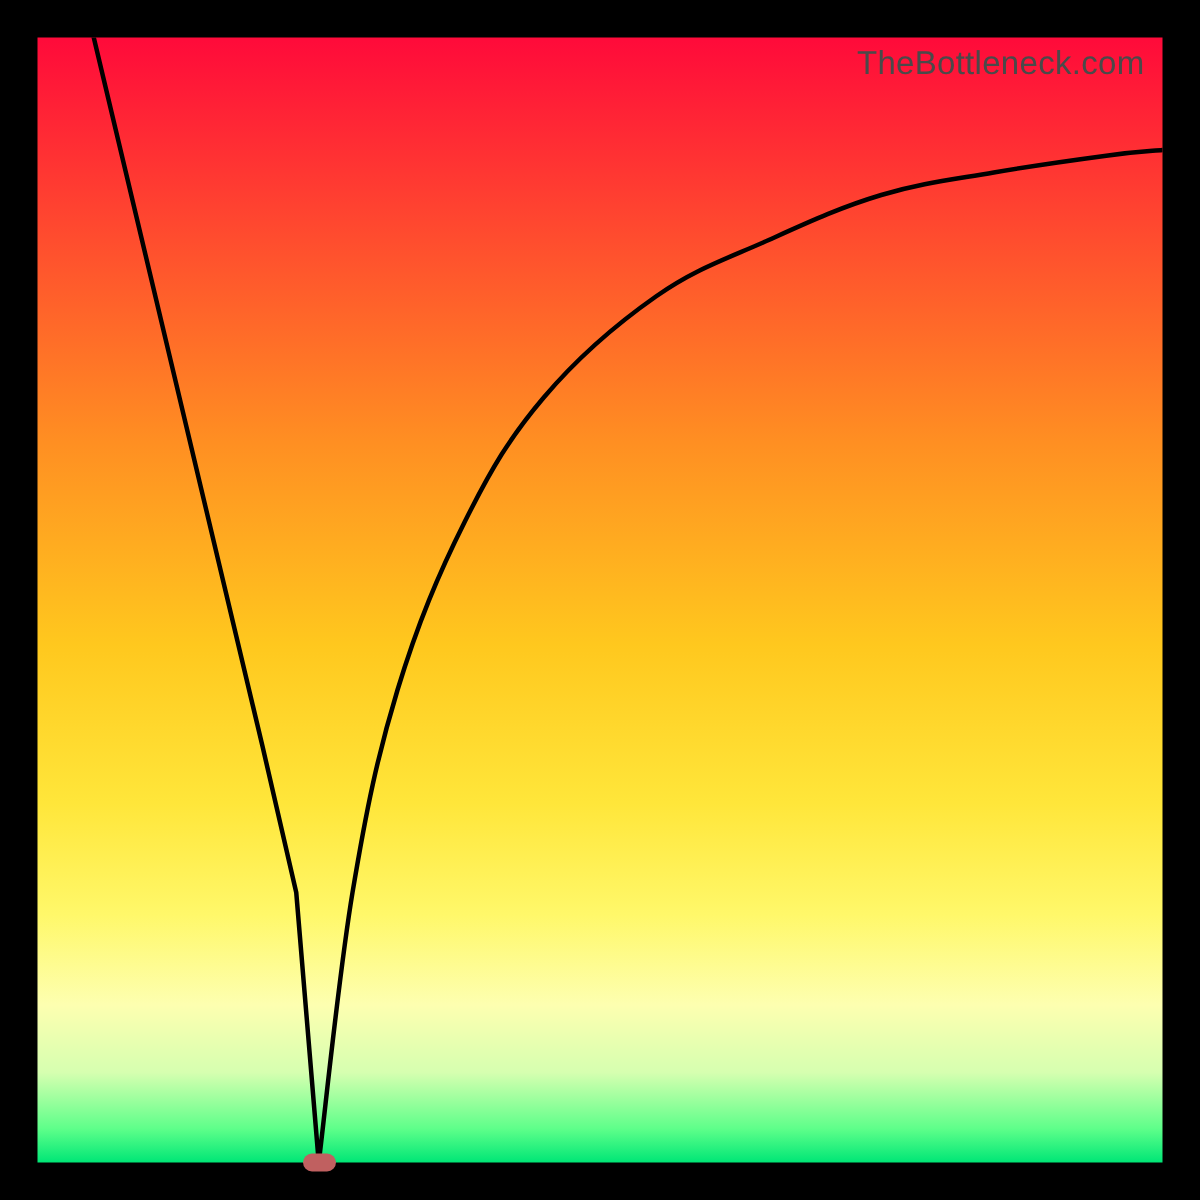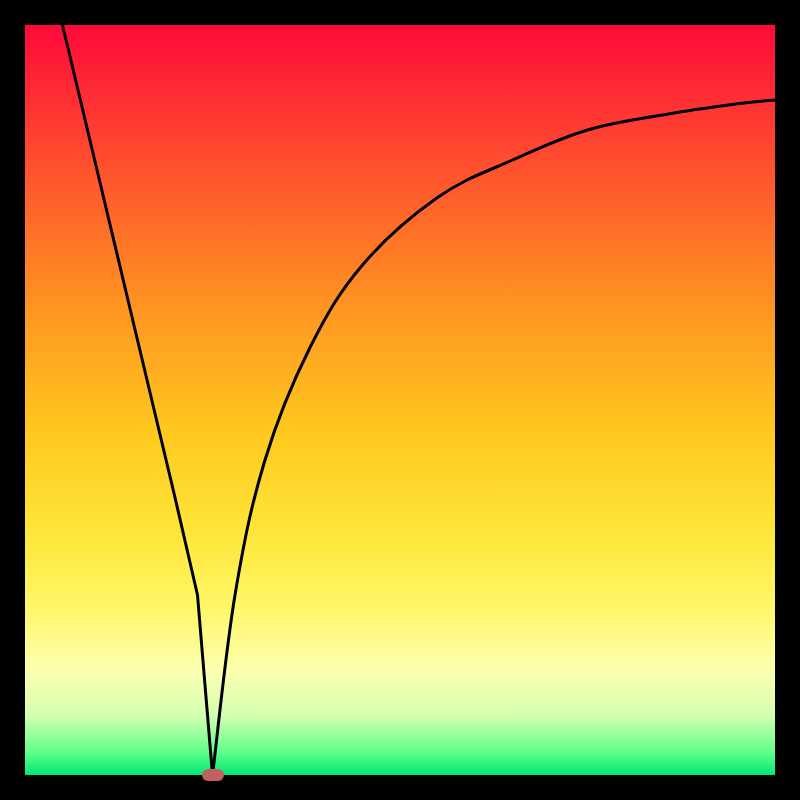--- a/index.html
+++ b/index.html
@@ -53,17 +53,18 @@
     height: 12px;
     border-radius: 6px;
     background: #c06060;
     transform: translate(-50%, -50%);
   }
 </style>
 </head>
 <body>
 
 <div id="frame">
+  <div id="watermark">TheBottleneck.com</div>
   <svg id="curve" viewBox="0 0 750 750" preserveAspectRatio="none">
     <path id="curve-path" fill="none" stroke="#000000" stroke-width="3" stroke-linecap="round" stroke-linejoin="round" d="M37.5 0.0 L75.0 157.5 L112.5 315.0 L150.0 472.5 L172.5 570.0 L187.5 750.0 C 191.6 717.6, 200.6 626.7, 210.0 570.0 C 219.5 513.3, 226.5 479.6, 240.0 435.0 C 253.5 390.4, 267.4 357.6, 285.0 322.5 C 302.6 287.4, 314.6 267.0, 337.5 240.0 C 360.4 213.0, 385.5 191.4, 412.5 172.5 C 439.5 153.6, 460.5 147.2, 487.5 135.0 C 514.5 122.8, 535.5 113.1, 562.5 105.0 C 589.5 96.9, 610.5 94.7, 637.5 90.0 C 664.5 85.3, 692.3 81.5, 712.5 78.8 C 732.8 76.0, 743.3 75.7, 750.0 75.0"></path>
   </svg>
   <div id="marker" style="left: 187.5px; top: 750px; background: rgb(192, 96, 96);"></div>
 </div>
 
 </body></html>

